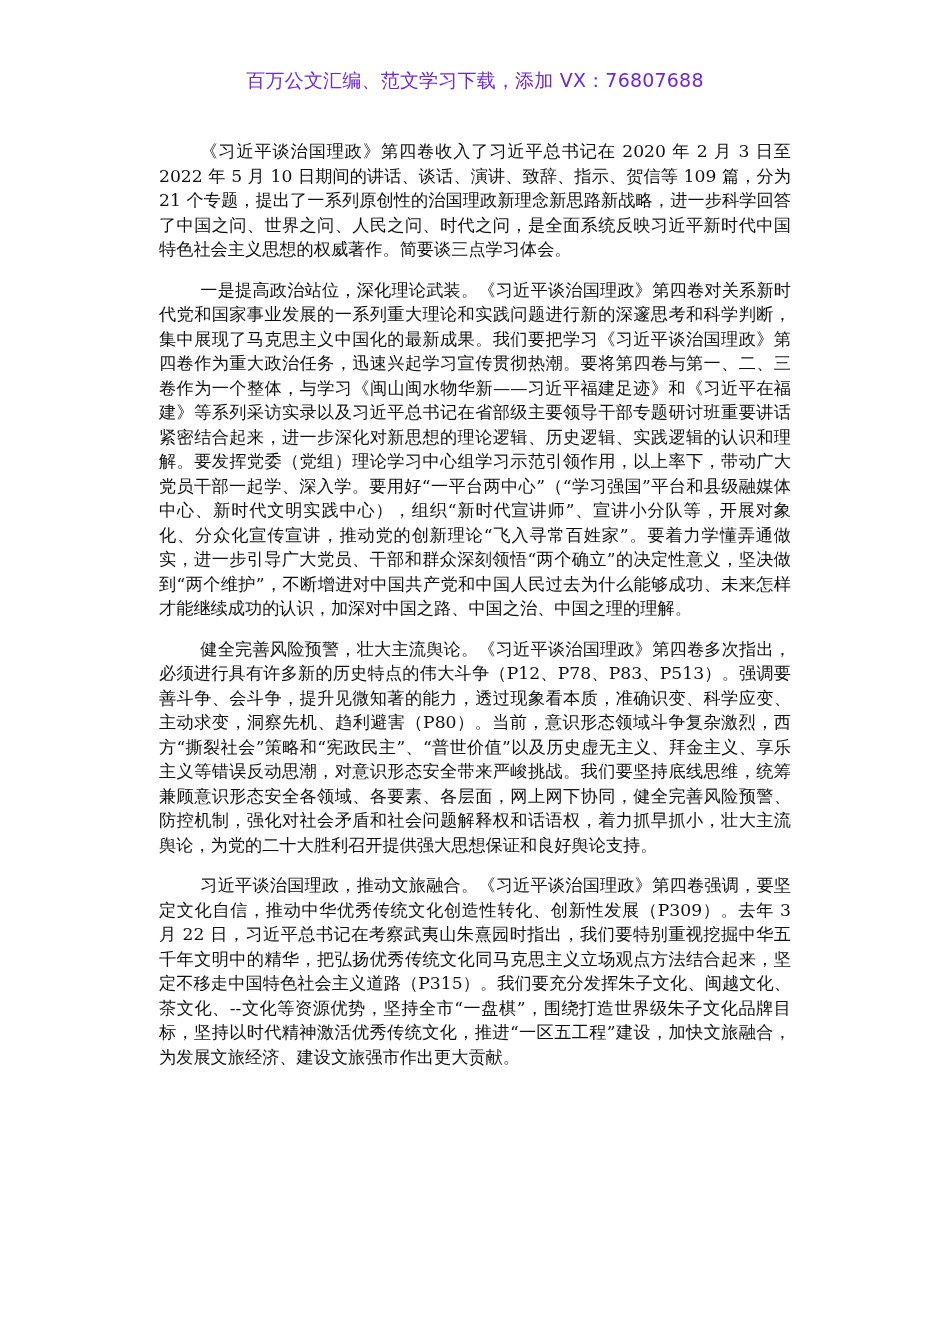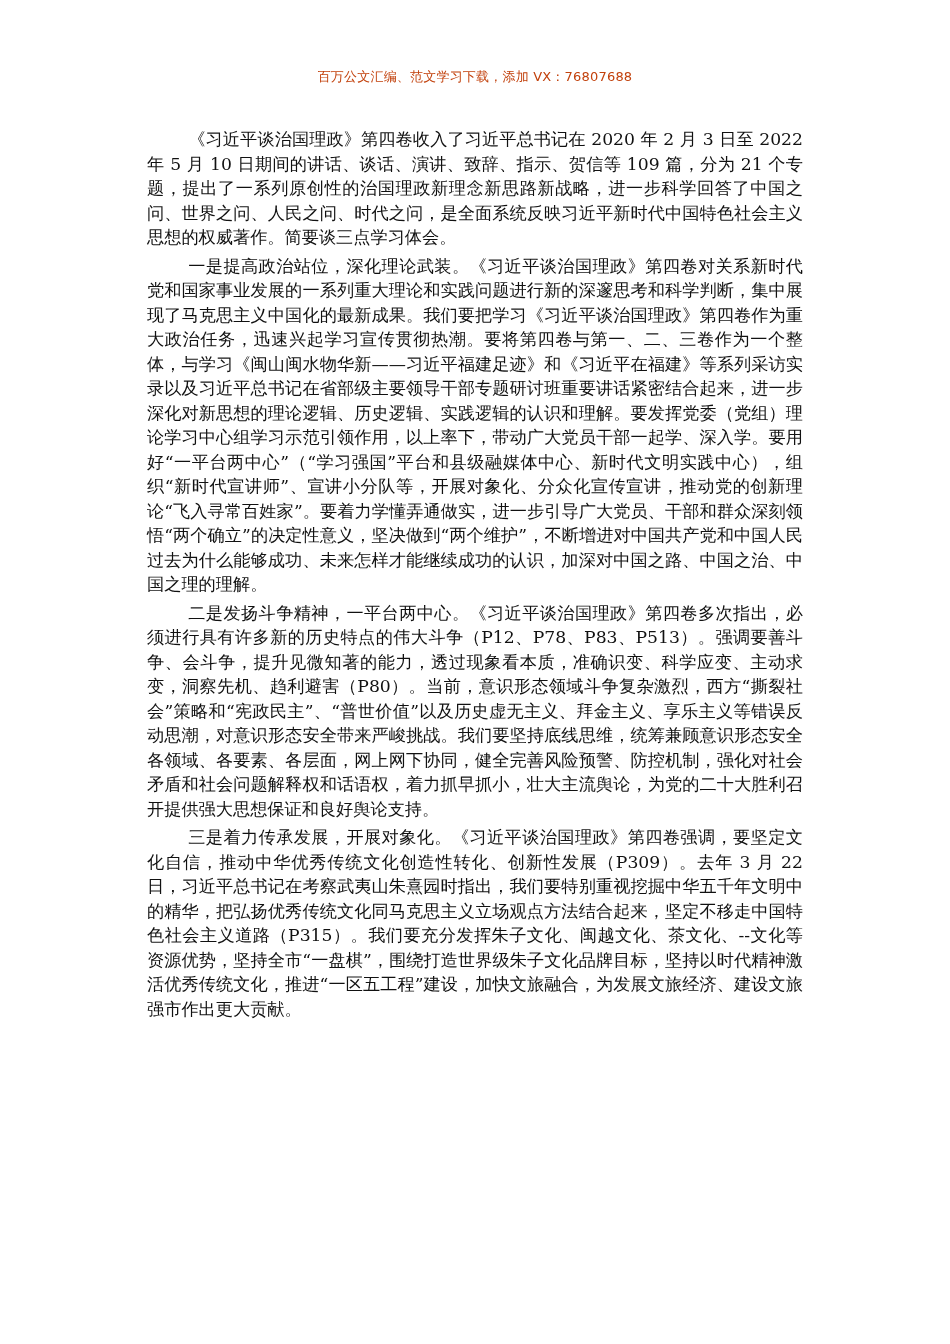--- a/index.html
+++ b/index.html
@@ -1,39 +1,39 @@
 <!DOCTYPE html>
 <html><head>
 <meta charset="utf-8">
 <style>
   html, body { margin: 0; padding: 0; background: #ffffff; }
   body { width: 950px; height: 1344px; position: relative; overflow: hidden; }
   .banner {
     position: absolute; left: 0; top: 68px; width: 950px; text-align: center;
-    color: #c2410c; font-family: "DejaVu Sans", sans-serif; font-size: 13px; letter-spacing: 0.2px;
+    color: #6d28d9; font-family: "DejaVu Sans", sans-serif; font-size: 19px; letter-spacing: 0.2px;
   }
   .doc {
     position: absolute; left: 143px; top: 123px; width: 664px;
     font-family: "DejaVu Serif", serif; font-size: 17.2px; line-height: 24.5px; color: #111;
     text-align: justify;
   }
-  .doc p { margin: 4px; text-indent: 2.4em; }
+  .doc p { margin: 16px; text-indent: 2.4em; }
   .doc .lead { font-weight: normal; font-family: "DejaVu Sans", sans-serif; }
 </style>
 </head>
 <body>
 
 <div class="banner">百万公文汇编、范文学习下载，添加 VX：76807688</div>
 
 <div class="doc">
   <p>
     <span class="lead"></span><span>《习近平谈治国理政》第四卷收入了习近平总书记在 2020 年 2 月 3 日至 2022 年 5 月 10 日期间的讲话、谈话、演讲、致辞、指示、贺信等 109 篇，分为 21 个专题，提出了一系列原创性的治国理政新理念新思路新战略，进一步科学回答了中国之问、世界之问、人民之问、时代之问，是全面系统反映习近平新时代中国特色社会主义思想的权威著作。简要谈三点学习体会。</span>
   </p>
   <p>
     <span class="lead">一是提高政治站位，深化理论武装。</span><span>《习近平谈治国理政》第四卷对关系新时代党和国家事业发展的一系列重大理论和实践问题进行新的深邃思考和科学判断，集中展现了马克思主义中国化的最新成果。我们要把学习《习近平谈治国理政》第四卷作为重大政治任务，迅速兴起学习宣传贯彻热潮。要将第四卷与第一、二、三卷作为一个整体，与学习《闽山闽水物华新——习近平福建足迹》和《习近平在福建》等系列采访实录以及习近平总书记在省部级主要领导干部专题研讨班重要讲话紧密结合起来，进一步深化对新思想的理论逻辑、历史逻辑、实践逻辑的认识和理解。要发挥党委（党组）理论学习中心组学习示范引领作用，以上率下，带动广大党员干部一起学、深入学。要用好“一平台两中心”（“学习强国”平台和县级融媒体中心、新时代文明实践中心），组织“新时代宣讲师”、宣讲小分队等，开展对象化、分众化宣传宣讲，推动党的创新理论“飞入寻常百姓家”。要着力学懂弄通做实，进一步引导广大党员、干部和群众深刻领悟“两个确立”的决定性意义，坚决做到“两个维护”，不断增进对中国共产党和中国人民过去为什么能够成功、未来怎样才能继续成功的认识，加深对中国之路、中国之治、中国之理的理解。</span>
   </p>
   <p>
-    <span class="lead">二是发扬斗争精神，一平台两中心。</span><span>《习近平谈治国理政》第四卷多次指出，必须进行具有许多新的历史特点的伟大斗争（P12、P78、P83、P513）。强调要善斗争、会斗争，提升见微知著的能力，透过现象看本质，准确识变、科学应变、主动求变，洞察先机、趋利避害（P80）。当前，意识形态领域斗争复杂激烈，西方“撕裂社会”策略和“宪政民主”、“普世价值”以及历史虚无主义、拜金主义、享乐主义等错误反动思潮，对意识形态安全带来严峻挑战。我们要坚持底线思维，统筹兼顾意识形态安全各领域、各要素、各层面，网上网下协同，健全完善风险预警、防控机制，强化对社会矛盾和社会问题解释权和话语权，着力抓早抓小，壮大主流舆论，为党的二十大胜利召开提供强大思想保证和良好舆论支持。</span>
+    <span class="lead">健全完善风险预警，壮大主流舆论。</span><span>《习近平谈治国理政》第四卷多次指出，必须进行具有许多新的历史特点的伟大斗争（P12、P78、P83、P513）。强调要善斗争、会斗争，提升见微知著的能力，透过现象看本质，准确识变、科学应变、主动求变，洞察先机、趋利避害（P80）。当前，意识形态领域斗争复杂激烈，西方“撕裂社会”策略和“宪政民主”、“普世价值”以及历史虚无主义、拜金主义、享乐主义等错误反动思潮，对意识形态安全带来严峻挑战。我们要坚持底线思维，统筹兼顾意识形态安全各领域、各要素、各层面，网上网下协同，健全完善风险预警、防控机制，强化对社会矛盾和社会问题解释权和话语权，着力抓早抓小，壮大主流舆论，为党的二十大胜利召开提供强大思想保证和良好舆论支持。</span>
   </p>
   <p>
-    <span class="lead">三是着力传承发展，开展对象化。</span><span>《习近平谈治国理政》第四卷强调，要坚定文化自信，推动中华优秀传统文化创造性转化、创新性发展（P309）。去年 3 月 22 日，习近平总书记在考察武夷山朱熹园时指出，我们要特别重视挖掘中华五千年文明中的精华，把弘扬优秀传统文化同马克思主义立场观点方法结合起来，坚定不移走中国特色社会主义道路（P315）。我们要充分发挥朱子文化、闽越文化、茶文化、--文化等资源优势，坚持全市“一盘棋”，围绕打造世界级朱子文化品牌目标，坚持以时代精神激活优秀传统文化，推进“一区五工程”建设，加快文旅融合，为发展文旅经济、建设文旅强市作出更大贡献。</span>
+    <span class="lead">习近平谈治国理政，推动文旅融合。</span><span>《习近平谈治国理政》第四卷强调，要坚定文化自信，推动中华优秀传统文化创造性转化、创新性发展（P309）。去年 3 月 22 日，习近平总书记在考察武夷山朱熹园时指出，我们要特别重视挖掘中华五千年文明中的精华，把弘扬优秀传统文化同马克思主义立场观点方法结合起来，坚定不移走中国特色社会主义道路（P315）。我们要充分发挥朱子文化、闽越文化、茶文化、--文化等资源优势，坚持全市“一盘棋”，围绕打造世界级朱子文化品牌目标，坚持以时代精神激活优秀传统文化，推进“一区五工程”建设，加快文旅融合，为发展文旅经济、建设文旅强市作出更大贡献。</span>
   </p>
 </div>
 
 </body></html>

